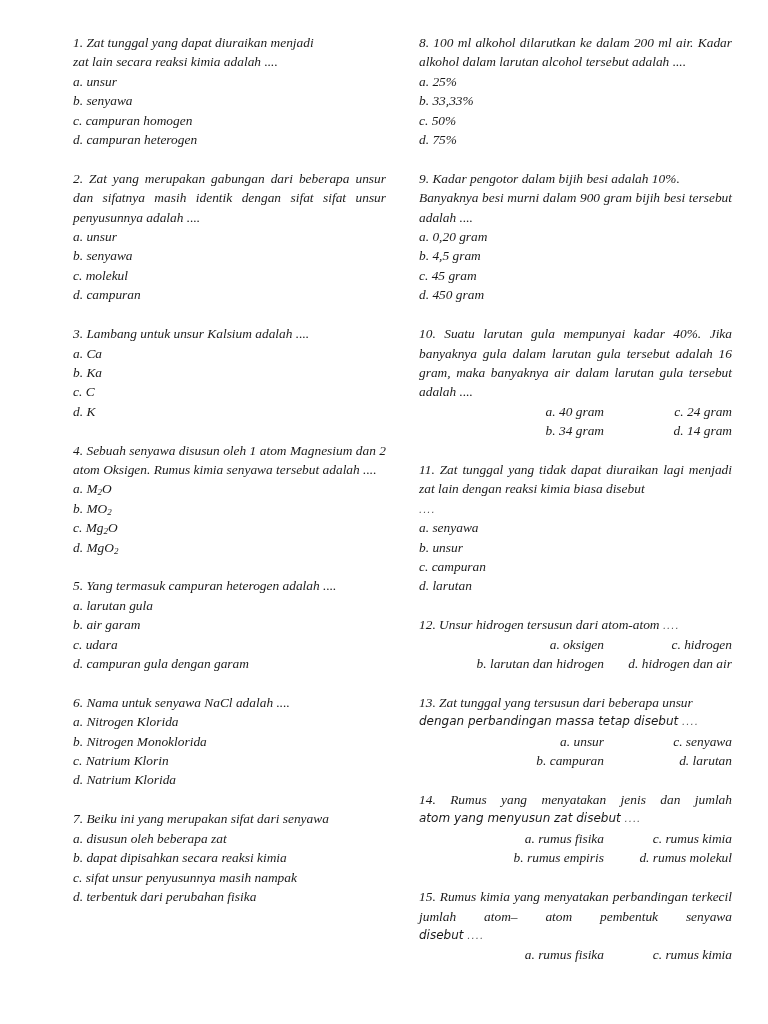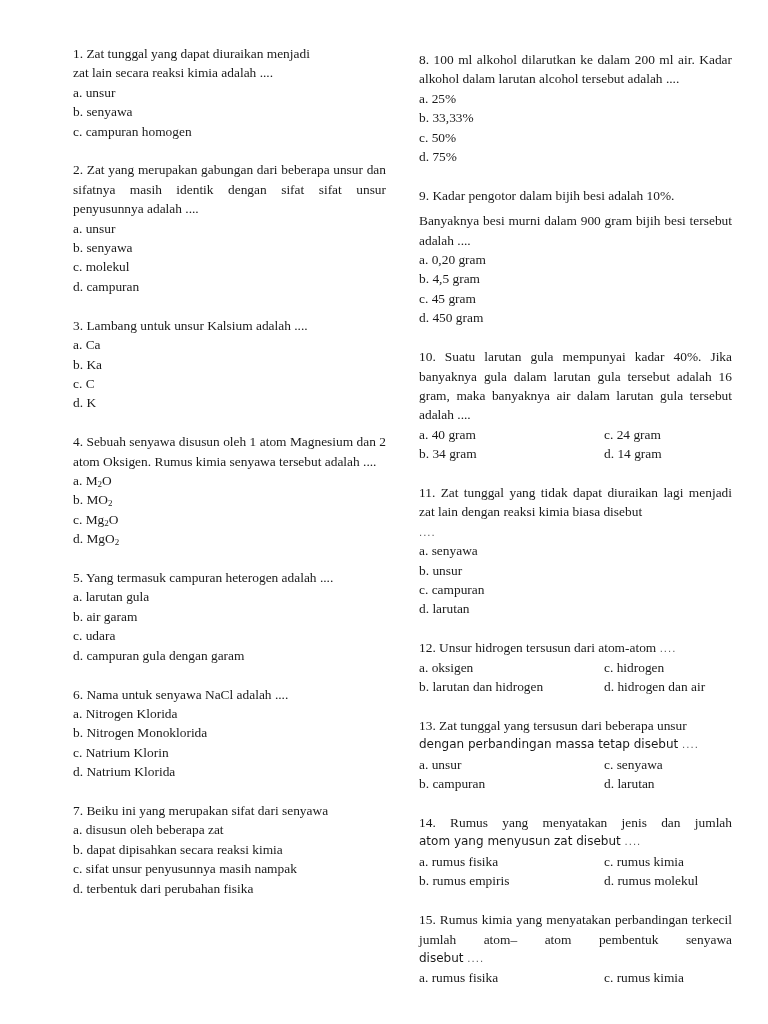--- a/index.html
+++ b/index.html
@@ -1,44 +1,45 @@
 <!DOCTYPE html>
 <html><head>
 <meta charset="utf-8">
 <style>
   html, body { margin: 0; padding: 0; background: #ffffff; }
   body {
     width: 768px; height: 1024px; overflow: hidden; position: relative;
     font-family: "Liberation Serif", "DejaVu Serif", serif;
     font-size: 13.4px; color: #1a1a1a;
   }
-  .col { position: absolute; top: 44px; width: 313px; }
+  .col { position: absolute; top: 33px; width: 313px; font-style: italic; }
   .col.left { left: 73px; }
   .col.right { left: 419px; }
   .q { margin: 0 0 19.5px 0; }
   .line { height: 19.4px; line-height: 19.4px; white-space: nowrap; }
   .stem { line-height: 19.4px; text-align: justify; }
-  .stem.last-left { text-align-last: left; margin-top: 6px; }
+  .stem.last-left { text-align-last: left; }
   .opt { height: 19.4px; line-height: 19.4px; white-space: nowrap; }
-  .grid2 { display: grid; grid-template-columns: 185px 1fr; }
+  .grid2 { display: grid; grid-template-columns: 185px 1fr; text-align: right; }
   .dots { color: #555; font-family: "DejaVu Sans", sans-serif; font-size: 10px; letter-spacing: 1px; }
   .sans { font-family: "DejaVu Sans", sans-serif; font-size: 12px; }
   sub { font-size: 9px; vertical-align: -2px; line-height: 0; }
 </style>
 </head>
 <body>
 
 <div class="col left">
 
   <div class="q">
     <div class="line">1. Zat tunggal yang dapat diuraikan menjadi</div>
     <div class="line">zat lain secara reaksi kimia adalah ....</div>
     <div class="opt">a. unsur</div>
     <div class="opt">b. senyawa</div>
     <div class="opt">c. campuran homogen</div>
+    <div class="opt">d. campuran heterogen</div>
   </div>
 
   <div class="q">
     <div class="stem last-left">2. Zat yang merupakan gabungan dari beberapa unsur dan sifatnya masih identik dengan sifat sifat unsur penyusunnya adalah ....</div>
     <div class="opt">a. unsur</div>
     <div class="opt">b. senyawa</div>
     <div class="opt">c. molekul</div>
     <div class="opt">d. campuran</div>
   </div>
 

